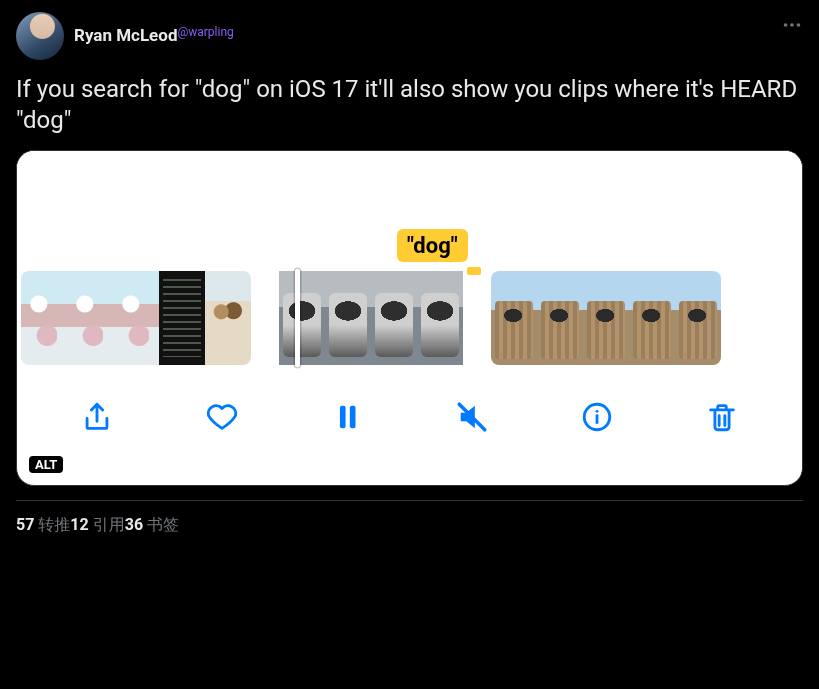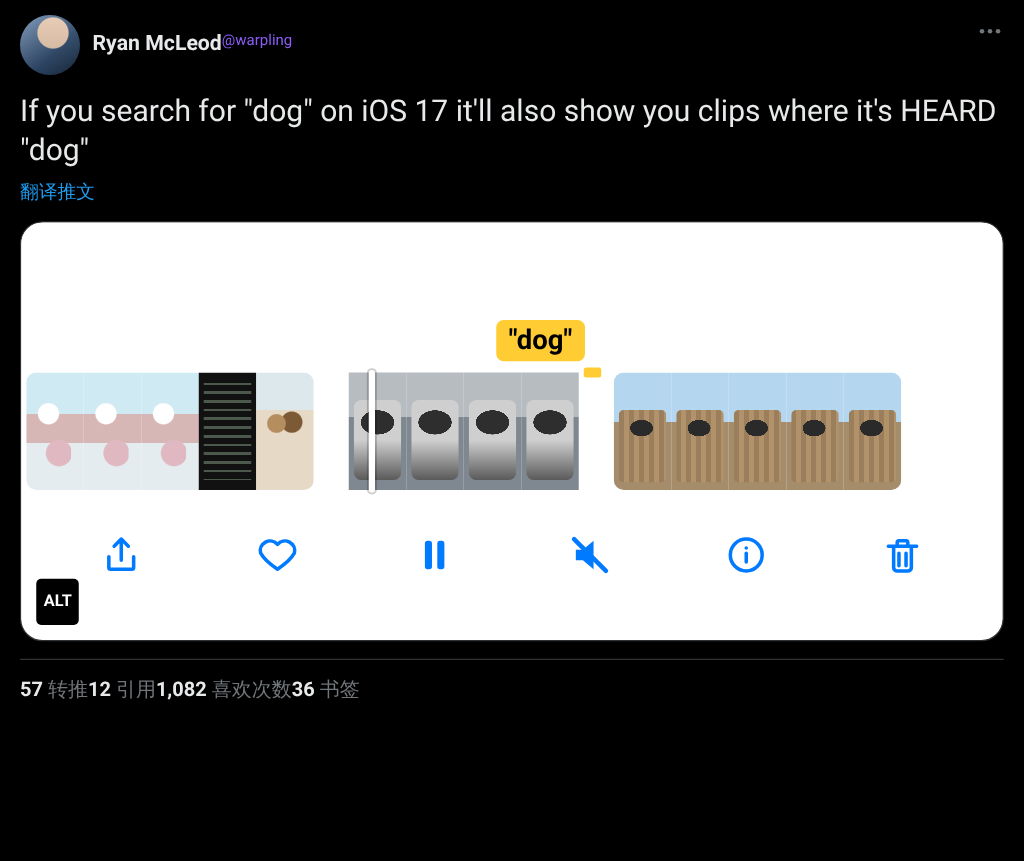--- a/index.html
+++ b/index.html
@@ -184,21 +184,21 @@
   }
   .toolbar svg { width: 34px; height: 34px; stroke: currentColor; fill: none; stroke-width: 2; }
   .alt-badge {
     position: absolute;
     left: 12px;
     bottom: 12px;
     background: #000;
     color: #fff;
     font-weight: 700;
     font-size: 13px;
-    padding: 11px 6px;
+    padding: 1px 6px;
     border-radius: 4px;
   }
   .meta {
     margin-top: 14px;
     color: #71767b;
     font-size: 17px;
   }
   .meta .sep { margin: 0 4px; }
   .meta .views-count { color:#e7e9ea; font-weight:700; }
   .divider {
@@ -231,21 +231,20 @@
       <svg viewBox="0 0 24 24">
           <circle cx="5" cy="12" r="2" fill="currentColor"></circle>
           <circle cx="12" cy="12" r="2" fill="currentColor"></circle>
           <circle cx="19" cy="12" r="2" fill="currentColor"></circle>
         </svg>
     </div>
   </div>
 
   <div class="body-text">If you search for "dog" on iOS 17 it'll also show you clips where it's HEARD "dog"</div>
 
-  <div class="translate">翻译推文</div>
 
   <div class="media-card">
     <div class="media-top">
       <div class="dog-label">"dog"</div>
       <div class="dog-tick"></div>
     </div>
     <div class="timeline">
       <div class="clip-group">
         <div class="frame fA"></div>
         <div class="frame fA"></div>
@@ -305,17 +304,16 @@
     </div>
     <div class="alt-badge">ALT</div>
   </div>
 
 
   <hr class="divider">
 
   <div class="stats">
     <div><span class="num">57</span><span>转推</span></div>
     <div><span class="num">12</span><span>引用</span></div>
-    <div><span class="num">1,082</span><span>喜欢次数</span></div>
     <div><span class="num">36</span><span>书签</span></div>
   </div>
 
 </div>
 
 </body></html>

